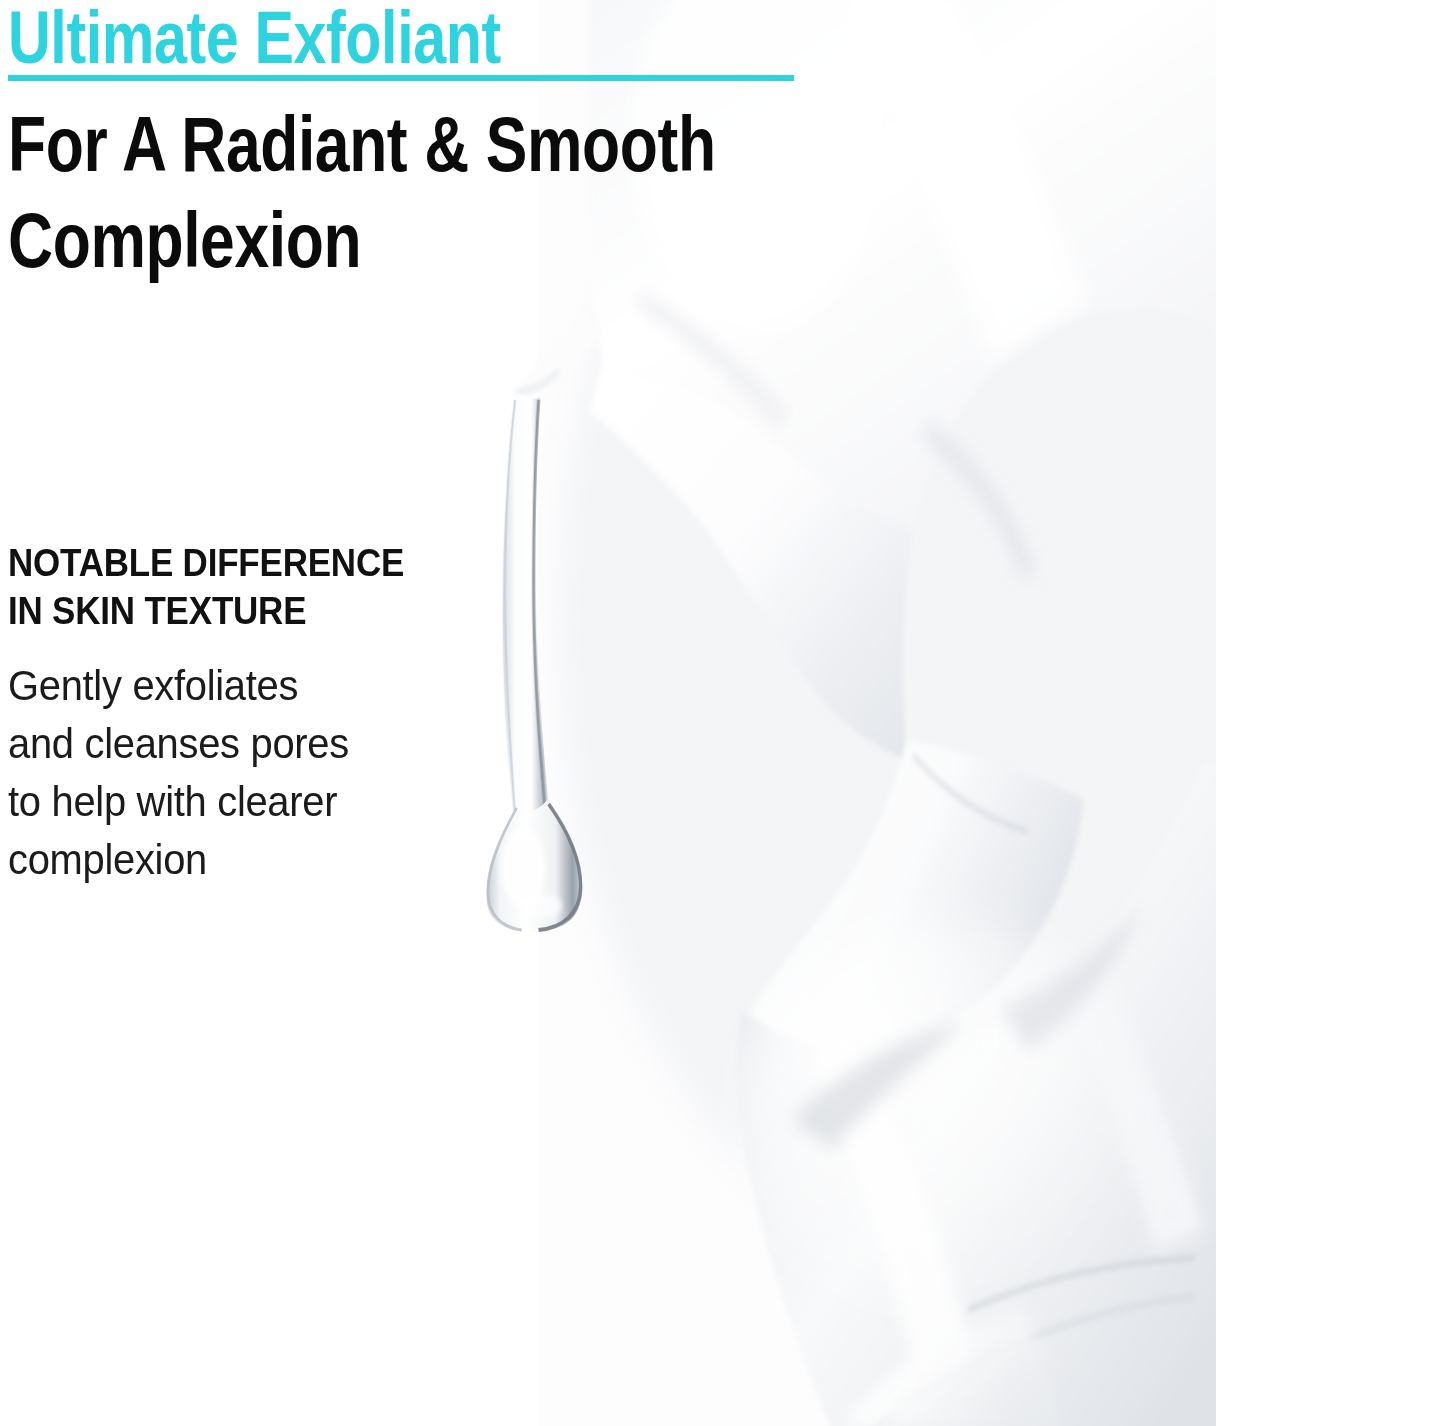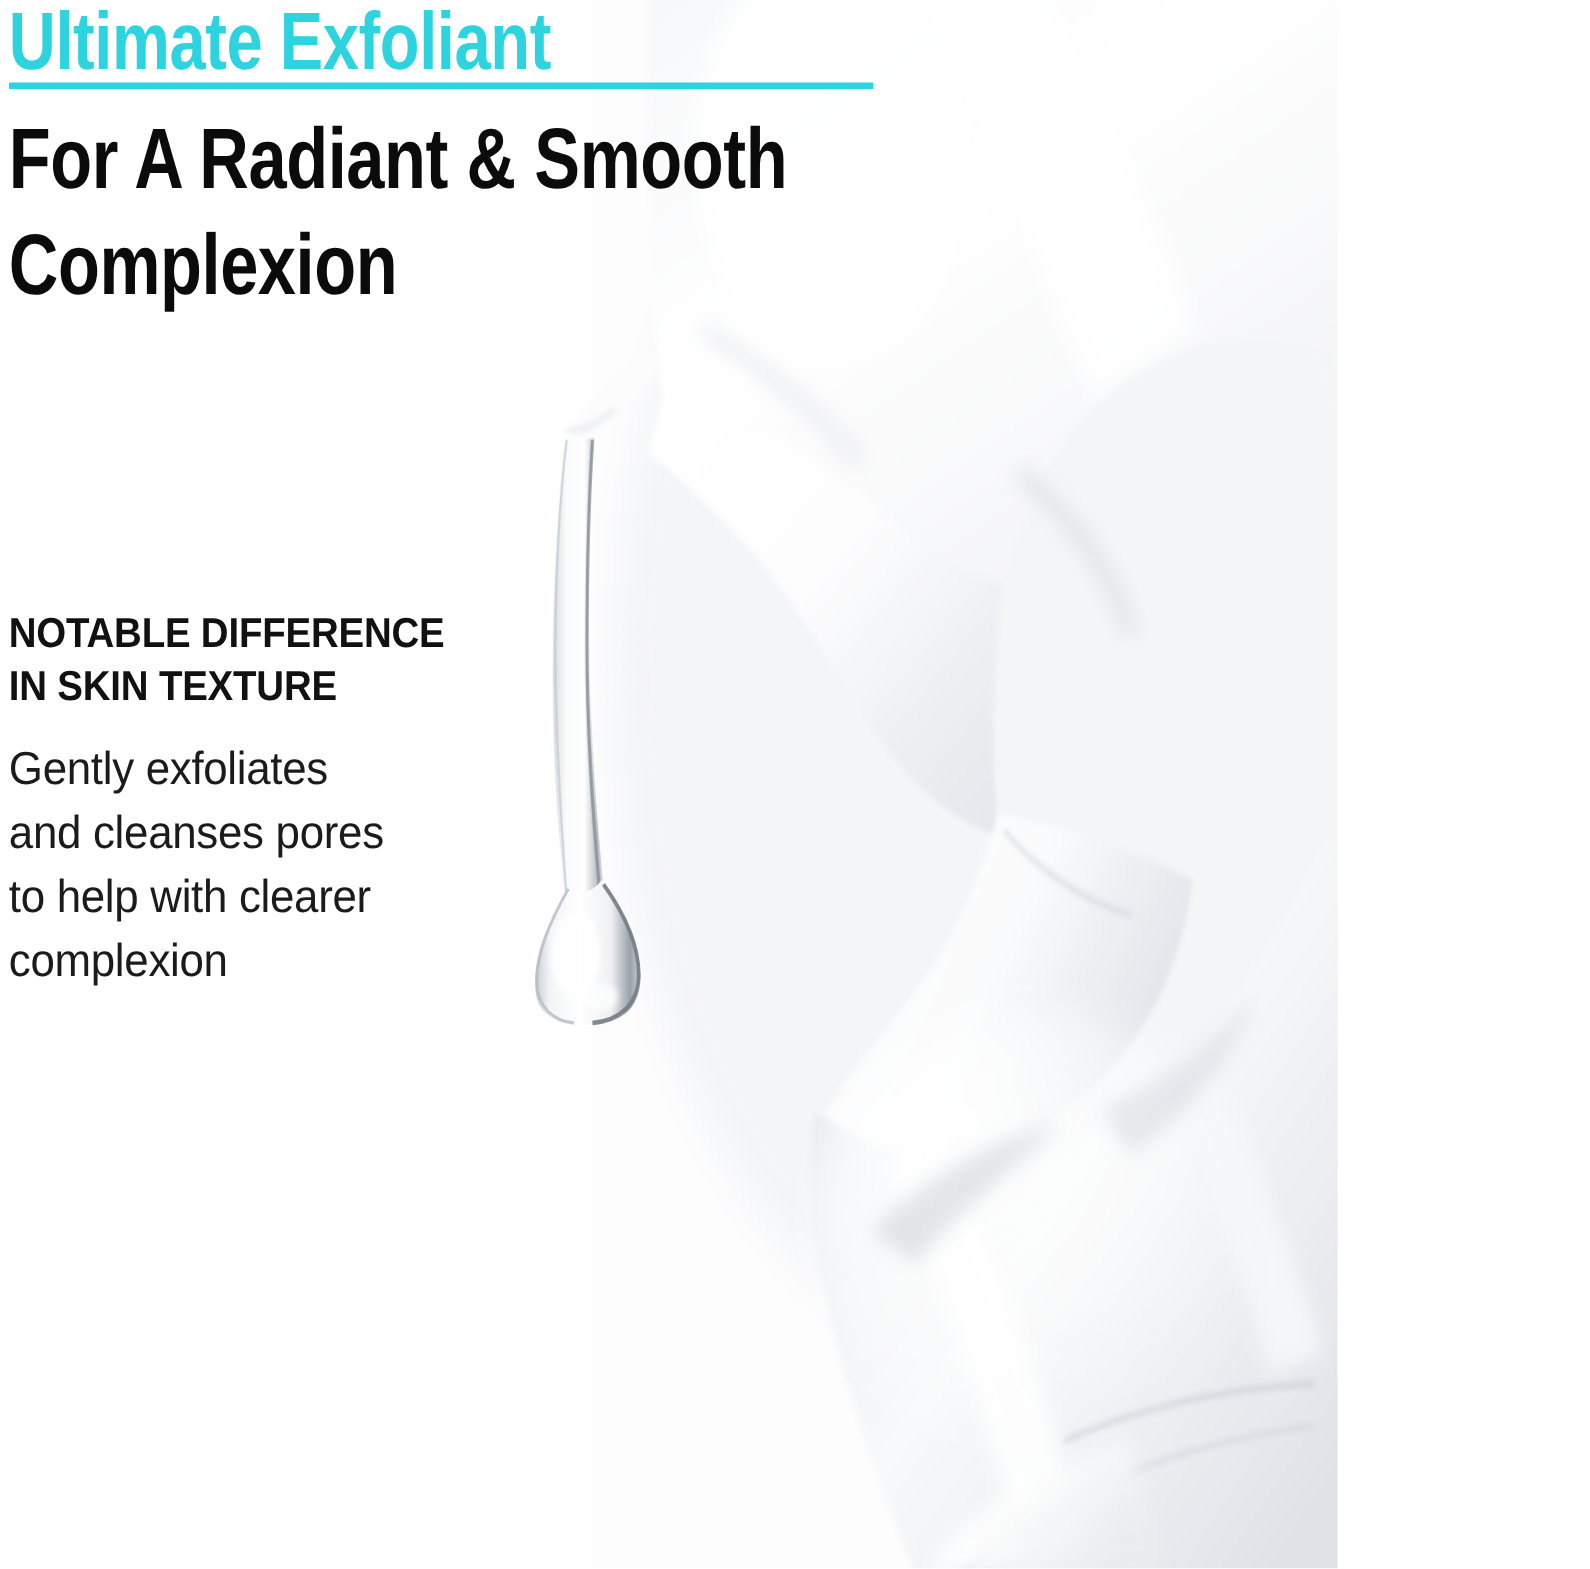--- a/index.html
+++ b/index.html
@@ -63,21 +63,21 @@
     color: #0b0b0b;
     white-space: pre-line;
     transform: scaleX(0.80);
     transform-origin: left top;
   }
 
   
   .features {
     position: absolute;
     left: 8px;
-    top: 552px;
+    top: 539px;
     z-index: 3;
     width: 760px;
   }
   .feature { margin-bottom: 60px; }
   .feature:last-child { margin-bottom: 0; }
 
   .feature-heading {
     font-size: 38px;
     line-height: 48px;
     font-weight: 700;

